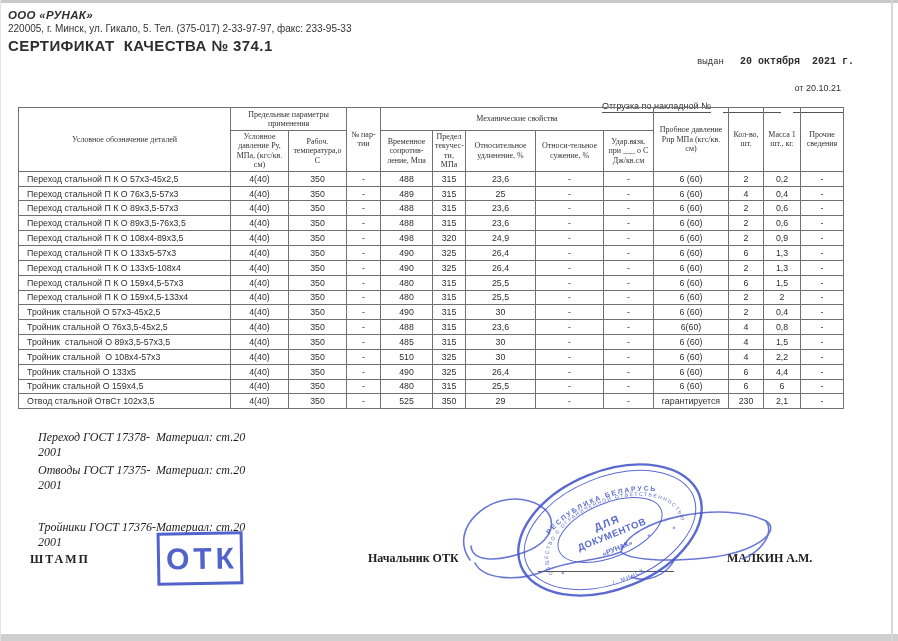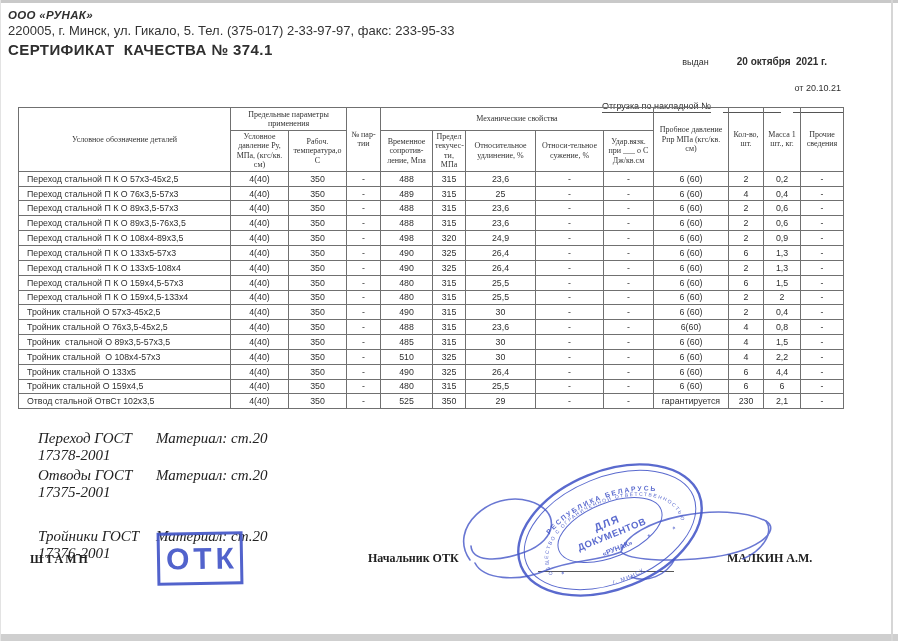--- a/index.html
+++ b/index.html
@@ -8,24 +8,24 @@
     position:relative; width:898px; height:641px; background:#fff; overflow:hidden;
     font-family:"Liberation Sans", sans-serif; color:#2f2f2f;
   }
   .edge-top    { position:absolute; left:0; top:0; width:898px; height:3px; background:#c9c9c9; }
   .edge-bottom { position:absolute; left:0; top:634px; width:898px; height:7px; background:#cfcfcf; }
   .edge-right  { position:absolute; left:891px; top:0; width:2px; height:641px; background:#d6d6d6; }
   .edge-left   { position:absolute; left:0; top:0; width:1px; height:641px; background:#e3e3e3; }
 
   .doc-header { position:absolute; left:8px; top:9px; width:825px; text-align:left; }
   .company  { font-size:11.5px; font-weight:bold; font-style:italic; letter-spacing:.3px; }
-  .address  { font-size:13px; margin-top:2px; color:#333; }
+  .address  { font-size:10px; margin-top:2px; color:#333; }
   .doc-title{ font-size:15px; font-weight:bold; margin-top:3px; letter-spacing:.4px; white-space:pre; }
 
-  .issued-line { position:absolute; top:56px; right:71px; display:flex; align-items:baseline; gap:28px; }
+  .issued-line { position:absolute; top:56px; right:44px; display:flex; align-items:baseline; gap:16px;font-family:Liberation Mono, monospace; }
   .issued-label { font-size:9px; }
   .issued-date  { font-size:10px; font-weight:bold; white-space:pre; }
 
   .shipment-line { position:absolute; left:602px; top:83px; width:241px; display:flex; align-items:flex-end; font-size:9px;gap:12px; }
   .shipment-label { padding-bottom:1px; white-space:pre; border-bottom:1px solid #555; }
   .shipment-fill  { flex:1; border-bottom:1px solid #555; height:12px; }
   .shipment-date  { border-bottom:1px solid #555; padding:0 2px 19px 2px; white-space:pre; }
 
   table.cert { position:absolute; left:18px; top:107px; width:825px; border-collapse:collapse; table-layout:fixed; }
   table.cert th, table.cert td { border:1px solid #707070; overflow:hidden; }
@@ -34,21 +34,21 @@
     line-height:1.18; text-align:center; vertical-align:middle; padding:1px 2px; color:#333;
   }
   tr.group-row { height:23px; }
   tr.sub-row   { height:38px; }
   table.cert td {
     font-size:8.8px; text-align:center; vertical-align:middle;
     height:14.85px; padding:0 2px; white-space:pre;
   }
   table.cert td.cell-left { text-align:left; padding-left:8px; }
 
-  .notes { position:absolute; left:38px; top:430px; font-family:"Liberation Serif", serif; font-style:italic; font-size:15px; color:#222; }
+  .notes { position:absolute; left:38px; top:430px; font-family:"Liberation Serif", serif; font-style:italic; font-size:12px; color:#222; }
   .note-row { display:grid; grid-template-columns:118px auto; margin-bottom:3px; }
   .note-row.gap { margin-top:27px; }
 
   .stamp-label { position:absolute; left:30px; top:552px; font-family:"Liberation Serif", serif; font-weight:bold; font-size:12px; letter-spacing:2px; color:#222; }
   .otk-stamp {
     position:absolute; left:157px; top:532px; width:86px; height:53px;
     border:3px solid #4456c8; display:flex; align-items:center; justify-content:center;
     transform:rotate(-1deg); opacity:.92;
   }
   .otk-stamp span { font-size:30px; font-weight:bold; letter-spacing:4px; color:#4456c8; padding-left:4px; }

